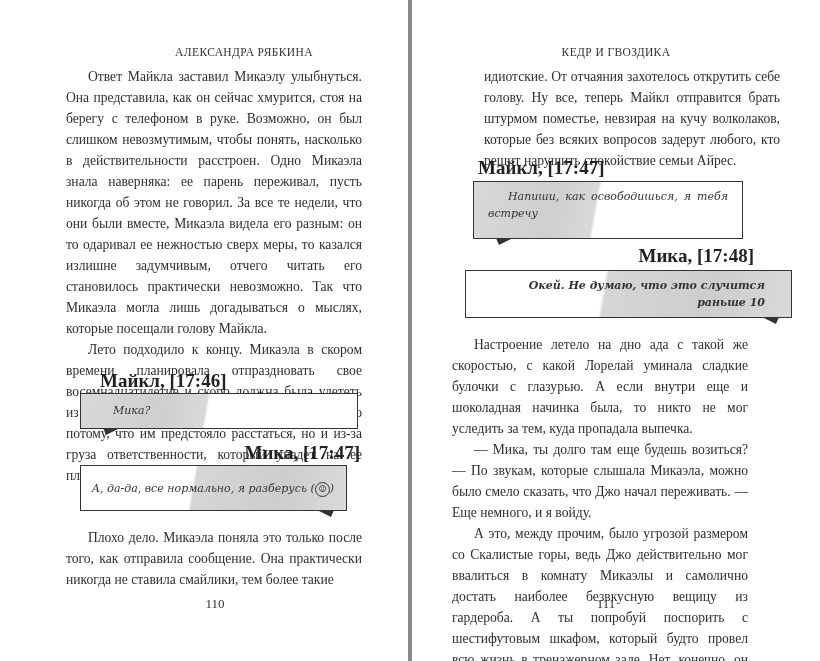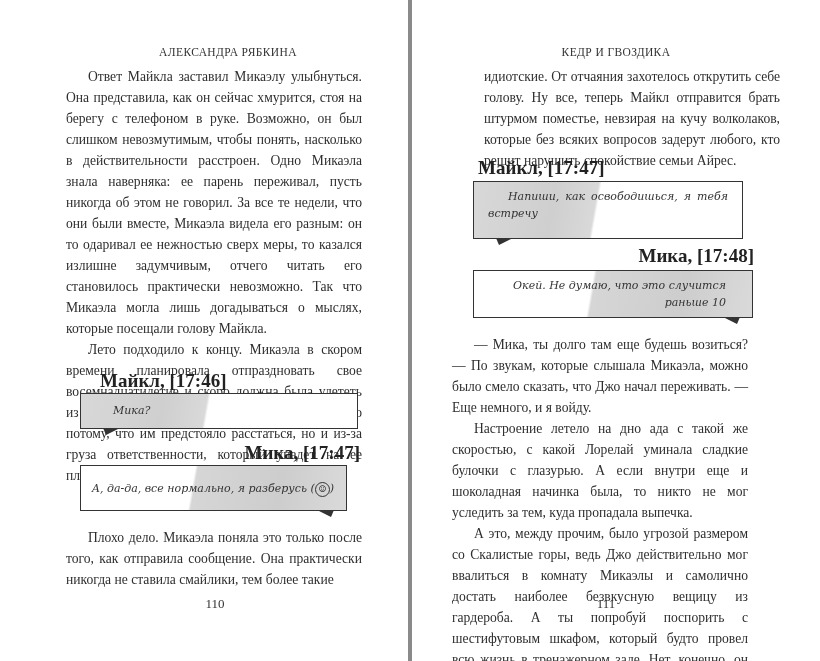--- a/index.html
+++ b/index.html
@@ -4,21 +4,21 @@
   <style>
     html, body { margin: 0; padding: 0; background: #ffffff; }
     body { width: 820px; height: 661px; position: relative; overflow: hidden;
            font-family: "DejaVu Serif", "Liberation Serif", serif; color: #2a2a2a; }
     .page { position: absolute; top: 0; height: 661px; }
     .page.left { left: 0; width: 408px; }
     .page.right { left: 412px; width: 408px; }
     .divider { position: absolute; left: 408px; top: 0; width: 4px; height: 661px; background: #8a8a8a; }
     .running-head { position: absolute; top: 46px; width: 100%; text-align: center;
                     font-family: "Liberation Serif", serif; font-size: 11.5px; letter-spacing: 0.4px; color: #333; }
-    .left .running-head { left: 0; padding-left: 48px; box-sizing: border-box; }
+    .left .running-head { left: 16px; padding-left: 48px; box-sizing: border-box; }
     .right .running-head { left: 0; box-sizing: border-box; }
     .text { position: absolute; font-family: "Liberation Serif", serif; font-size: 13.6px; line-height: 21px;
             text-align: justify; color: #2e2e2e; }
     .left .text { left: 66px; width: 296px; }
     .right .text { left: 40px; width: 296px; }
     .text p { margin: 0; text-indent: 22px; hyphens: manual; }
     .text p.noindent { text-indent: 0; }
     .sender { position: absolute; font-family: "Liberation Serif", serif; font-weight: bold; font-size: 19px; color: #222; }
     .bubble { position: absolute; border: 1.6px solid #333; box-sizing: border-box;
               background: linear-gradient(100deg, #d8d8d8 0%, #cfcfcf 30%, #d9d9d9 45%, #ffffff 46%, #ffffff 100%); }
@@ -73,25 +73,25 @@
     <p class="noindent">идиотские. От отчаяния захотелось открутить себе голову. Ну все, теперь Майкл отправится брать штурмом поместье, невзирая на кучу волколаков, которые без всяких вопросов задерут любого, кто решит нарушить спокойствие семьи Айрес.</p>
   </div>
 
   <div class="sender" style="left:66px; top:157px;">Майкл, [17:47]</div>
   <div class="bubble" style="left:61px; top:181px; width:270px; height:58px;">
     <span class="msg" style="left:14px; right:14px; top:6px; text-align:justify; text-indent:20px;">Напиши, как освободишься, я тебя встречу</span>
     <div class="tail bl"></div>
   </div>
 
   <div class="sender" style="right:66px; top:245px;padding-left:12px;">Мика, [17:48]</div>
-  <div class="bubble alt" style="left:61px; top:270px; width:280px; height:48px;">
+  <div class="bubble alt" style="left:53px; top:270px; width:327px; height:48px;font-weight:bold;">
     <span class="msg" style="right:26px; top:6px; text-align:right;"><span>Окей. Не думаю, что это случится</span><br><span>раньше 10</span></span>
     <div class="tail br"></div>
   </div>
 
   <div class="text" style="top:334px;">
+    <p>Настроение летело на дно ада с такой же скоростью, с какой Лорелай уминала сладкие булочки с глазурью. А если внутри еще и шоколадная начинка была, то никто не мог уследить за тем, куда пропадала выпечка.</p>
     <p>— Мика, ты долго там еще будешь возиться? — По звукам, которые слышала Микаэла, можно было смело сказать, что Джо начал переживать. — Еще немного, и я войду.</p>
-    <p>Настроение летело на дно ада с такой же скоростью, с какой Лорелай уминала сладкие булочки с глазурью. А если внутри еще и шоколадная начинка была, то никто не мог уследить за тем, куда пропадала выпечка.</p>
     <p>А это, между прочим, было угрозой размером со Скалистые горы, ведь Джо действительно мог ввалиться в комнату Микаэлы и самолично достать наиболее безвкусную вещицу из гардероба. А ты попробуй поспорить с шестифутовым шкафом, который будто провел всю жизнь в тренажерном зале. Нет, конечно, он сначала кричал,</p>
   </div>
 
   <div class="pageno">111</div>
 </div>
 
 </body></html>

